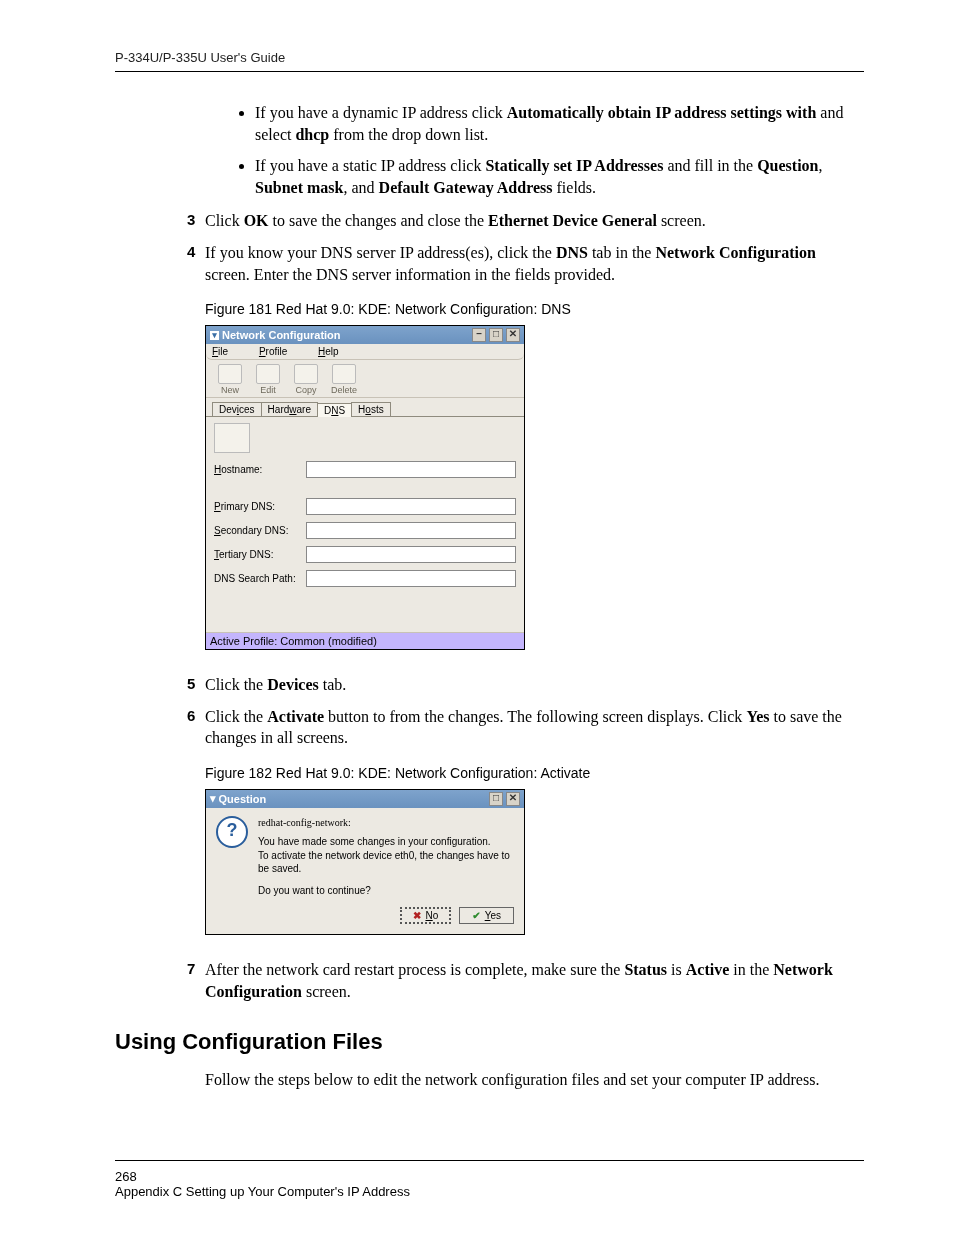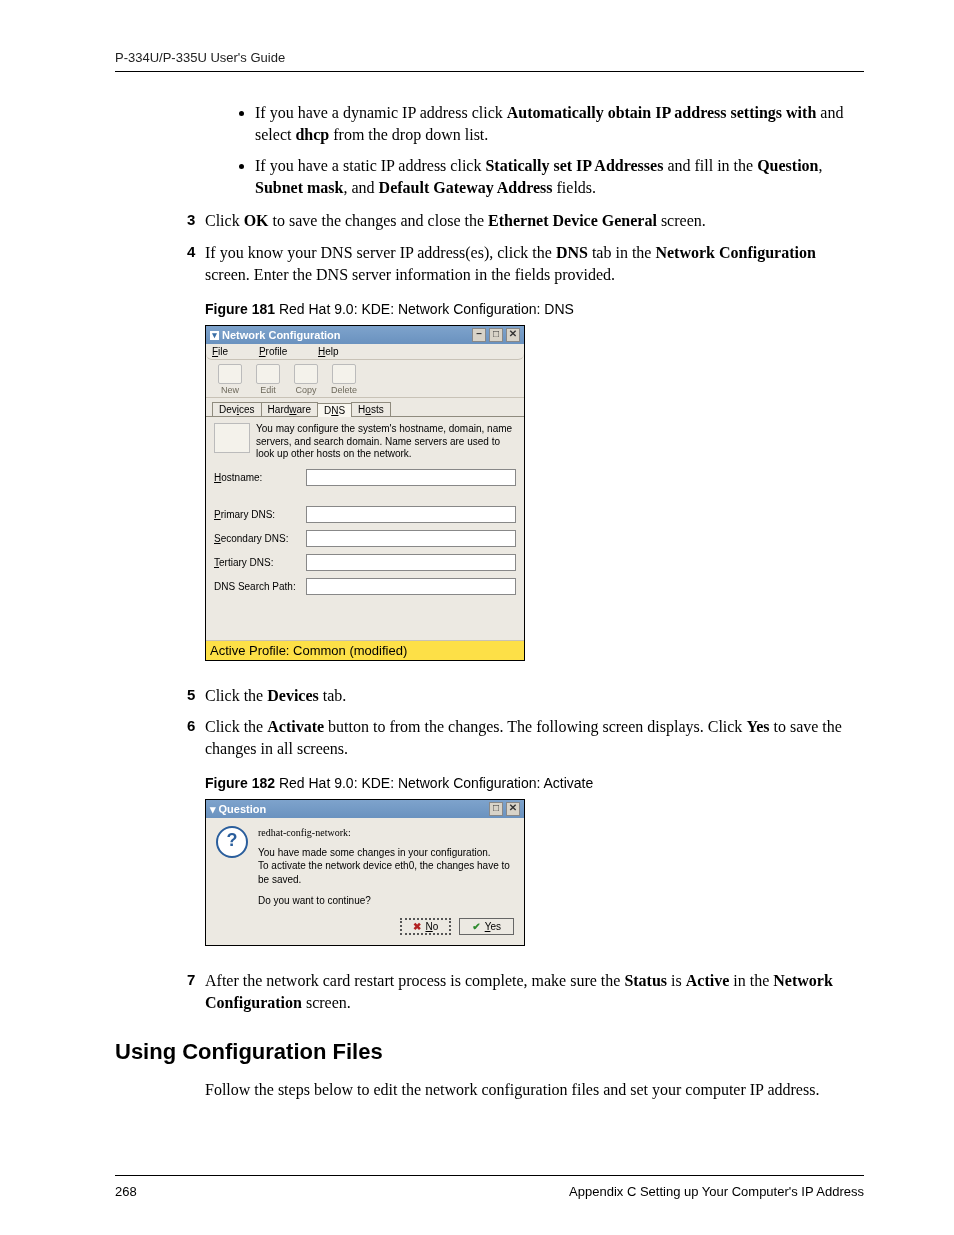--- a/index.html
+++ b/index.html
@@ -51,21 +51,21 @@
     left: -18px;
     font-weight: bold;
     font-family: Arial, Helvetica, sans-serif;
     font-size: 15px;
   }
   .fig-caption {
     font-family: Arial, Helvetica, sans-serif;
     font-size: 14px;
     margin: 16px 0 8px 0;
   }
-  .fig-caption .fignum { font-weight: bold; text-align: center; }
+  .fig-caption .fignum { font-weight: normal; text-align: center; }
   .heading {
     font-family: Arial, Helvetica, sans-serif;
     font-weight: bold;
     font-size: 22px;
     margin: 26px 0 14px -90px;
   }
   .body-para {
     line-height: 1.35;
     margin-bottom: 10px;
   }
@@ -136,21 +136,21 @@
     width:34px; height:28px; border:1px solid #bbb; background:#f4f2eb;
   }
   .infohdr .infotext { flex:1; font-size:10px; line-height:1.25; }
   .formrow { display:flex; align-items:center; margin:7px 0 7px 0; gap:6px; }
   .formrow .lbl { width:86px; font-size:10px; }
   .formrow .inp {
     flex:1; height:15px; border:1px solid #888; background:#fff;
   }
   .statusbar {
     border-top:1px solid #c8c2b6;
-    padding:2px 4px; font-size:13px; background:#fde047;
+    padding:2px 4px; font-size:11px; background:#c4b5fd;
   }
   
   .qdlg {
     width: 318px;
     border:1px solid #000;
     font-family: Arial, Helvetica, sans-serif;
     font-size:10px;
     background:#ece9e2;
     margin-bottom:10px;
   }
@@ -175,21 +175,21 @@
     border:1px solid #666; background:#ece9e2;
     padding:2px 12px; font-size:10px;
   }
   .dlgbtn.focus { border:2px dotted #555; padding:1px 11px; }
   .ic-x { color:#b22222; font-weight:bold; }
   .ic-ok { color:#2e8b2e; font-weight:bold; }
   .footer {
     position:absolute; bottom:36px; left:115px; right:90px;
     border-top:1px solid #000;
     display:flex; justify-content:space-between; padding-top:8px;
-    font-family: Arial, Helvetica, sans-serif; font-size:13px;
+    font-family: Arial, Helvetica, sans-serif; font-size:13px;flex-direction:column;
   }
   u.mn { text-decoration: underline; }
 </style>
 </head>
 <body>
 
 <div class="page">
   <div class="running-head">P-334U/P-335U User's Guide</div>
   <hr class="top-rule">
 
@@ -239,21 +239,20 @@
       </div>
       <div class="tabstrip">
         <div class="tab">Dev<u class="mn">i</u>ces</div>
         <div class="tab">Hard<u class="mn">w</u>are</div>
         <div class="tab active">D<u class="mn">N</u>S</div>
         <div class="tab">H<u class="mn">o</u>sts</div>
       </div>
       <div class="tabpanel">
         <div class="infohdr">
           <div class="infoicon"></div>
-          <div class="infotext">You may configure the system's hostname, domain, name servers, and search domain. Name servers are used to look up other hosts on the network.</div>
         </div>
         <div class="formrow">
           <div class="lbl"><u class="mn">H</u>ostname:</div>
           <div class="inp"></div>
         </div>
         <div style="height:6px"></div>
         <div class="formrow">
           <div class="lbl"><u class="mn">P</u>rimary DNS:</div>
           <div class="inp"></div>
         </div>

